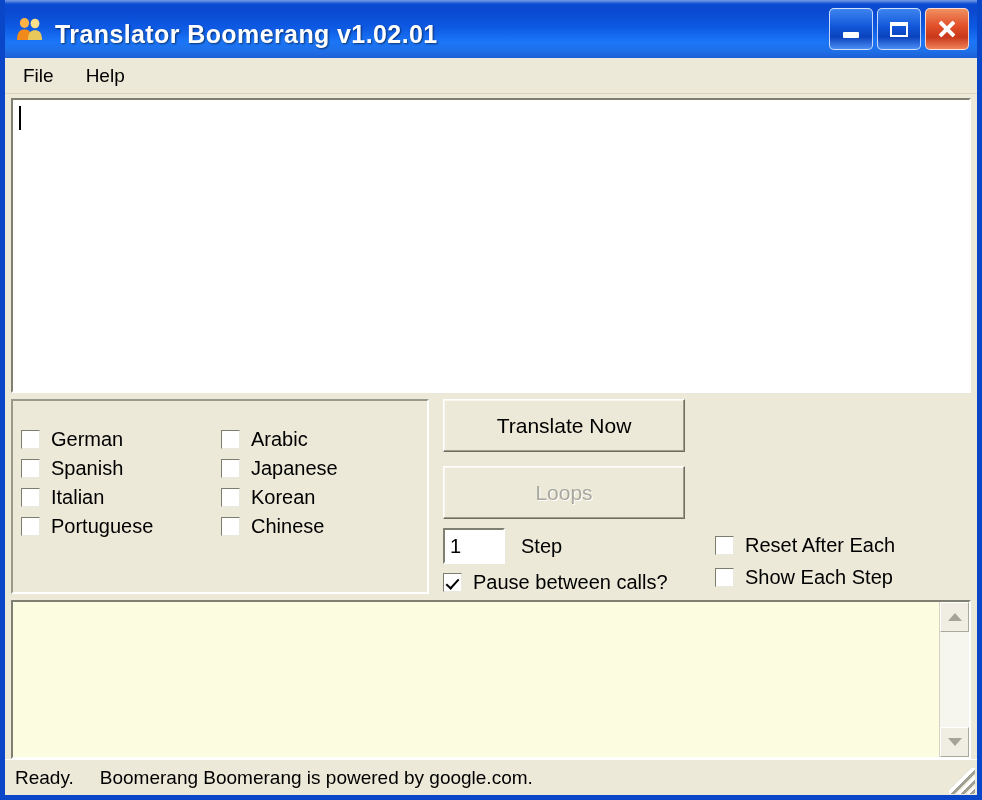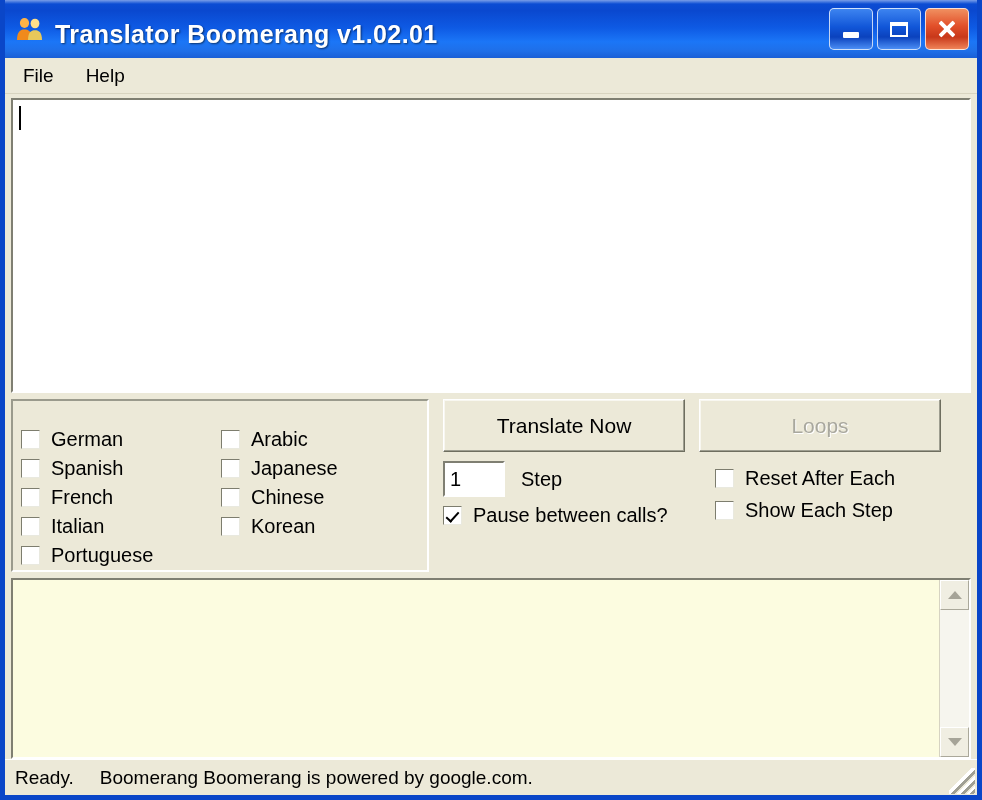--- a/index.html
+++ b/index.html
@@ -235,21 +235,21 @@
     font-family: "Liberation Sans", sans-serif;
   }
 
   .right-controls {
     flex: 1 1 auto;
     padding-left: 14px;
     box-sizing: border-box;
     display: flex;
     flex-direction: column;
   }
-  .btn-row { display: flex; gap: 14px; }
+  .btn-row { display: flex; gap: 14px; flex-direction: column; }
 
   .xp-button {
     height: 53px;
     width: 242px;
     background: #ece9d8;
     border: 1px solid;
     border-color: #ffffff #6e6e5f #6e6e5f #ffffff;
     box-shadow: inset -1px -1px 0 #9e9e90, inset 1px 1px 0 #f8f7f0;
     font-size: 21px;
     color: #000000;
@@ -424,47 +424,43 @@
             <div class="cb-row">
               <div class="cb"></div>
               <div class="cb-label">German</div>
             </div>
             <div class="cb-row">
               <div class="cb"></div>
               <div class="cb-label">Spanish</div>
             </div>
             <div class="cb-row">
               <div class="cb"></div>
-              <div class="cb-label">French</div>
-            </div>
-            <div class="cb-row">
-              <div class="cb"></div>
               <div class="cb-label">Italian</div>
             </div>
             <div class="cb-row">
               <div class="cb"></div>
               <div class="cb-label">Portuguese</div>
             </div>
           </div>
           <div class="lang-col col2">
             <div class="cb-row">
               <div class="cb"></div>
               <div class="cb-label">Arabic</div>
             </div>
             <div class="cb-row">
               <div class="cb"></div>
               <div class="cb-label">Japanese</div>
             </div>
             <div class="cb-row">
               <div class="cb"></div>
+              <div class="cb-label">Korean</div>
+            </div>
+            <div class="cb-row">
+              <div class="cb"></div>
               <div class="cb-label">Chinese</div>
-            </div>
-            <div class="cb-row">
-              <div class="cb"></div>
-              <div class="cb-label">Korean</div>
             </div>
           </div>
         </div>
 
         <div class="right-controls">
           <div class="btn-row">
             <div class="xp-button">Translate Now</div>
             <div class="xp-button disabled">Loops</div>
           </div>
 

